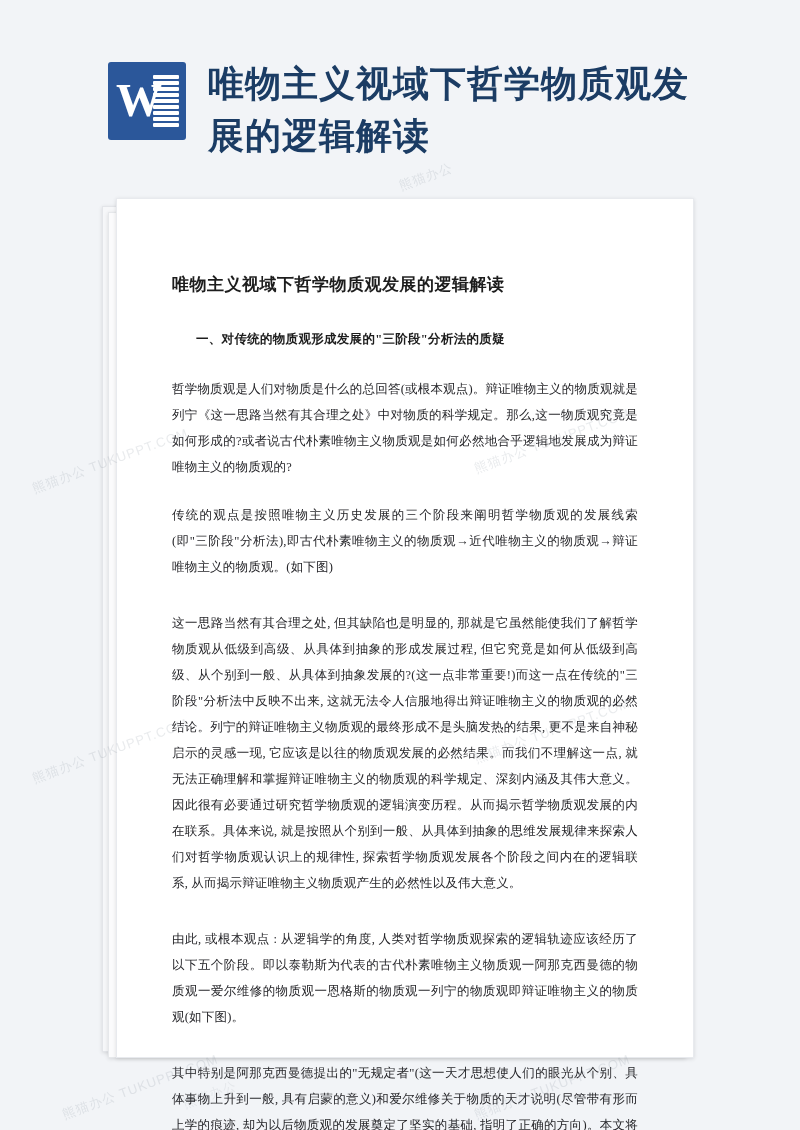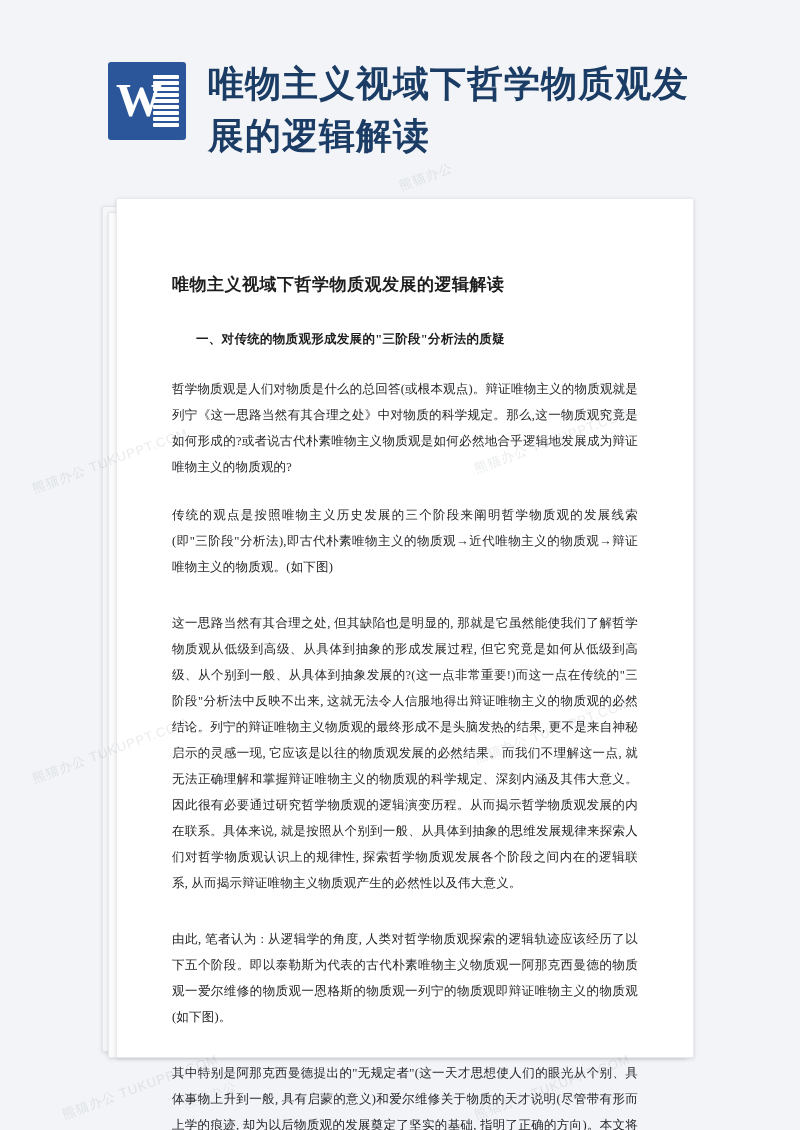--- a/index.html
+++ b/index.html
@@ -179,21 +179,21 @@
   <div class="sheet sheet-back2"></div>
   <div class="sheet sheet-back1"></div>
   <div class="sheet sheet-front"></div>
 
   <div class="page">
     <h1>唯物主义视域下哲学物质观发展的逻辑解读</h1>
     <h2>一、对传统的物质观形成发展的"三阶段"分析法的质疑</h2>
     <p>哲学物质观是人们对物质是什么的总回答(或根本观点)。辩证唯物主义的物质观就是列宁《这一思路当然有其合理之处》中对物质的科学规定。那么,这一物质观究竟是如何形成的?或者说古代朴素唯物主义物质观是如何必然地合乎逻辑地发展成为辩证唯物主义的物质观的?</p>
     <p class="gap-big">传统的观点是按照唯物主义历史发展的三个阶段来阐明哲学物质观的发展线索(即"三阶段"分析法),即古代朴素唯物主义的物质观→近代唯物主义的物质观→辩证唯物主义的物质观。(如下图)</p>
     <p class="gap-big">这一思路当然有其合理之处, 但其缺陷也是明显的, 那就是它虽然能使我们了解哲学物质观从低级到高级、从具体到抽象的形成发展过程, 但它究竟是如何从低级到高级、从个别到一般、从具体到抽象发展的?(这一点非常重要!)而这一点在传统的"三阶段"分析法中反映不出来, 这就无法令人信服地得出辩证唯物主义的物质观的必然结论。列宁的辩证唯物主义物质观的最终形成不是头脑发热的结果, 更不是来自神秘启示的灵感一现, 它应该是以往的物质观发展的必然结果。而我们不理解这一点, 就无法正确理解和掌握辩证唯物主义的物质观的科学规定、深刻内涵及其伟大意义。因此很有必要通过研究哲学物质观的逻辑演变历程。从而揭示哲学物质观发展的内在联系。具体来说, 就是按照从个别到一般、从具体到抽象的思维发展规律来探索人们对哲学物质观认识上的规律性, 探索哲学物质观发展各个阶段之间内在的逻辑联系, 从而揭示辩证唯物主义物质观产生的必然性以及伟大意义。</p>
-    <p class="gap-big">由此, 笔者认为 : 从逻辑学的角度, 人类对哲学物质观探索的逻辑轨迹应该经历了以下五个阶段。即以泰勒斯为代表的古代朴素唯物主义物质观一阿那克西曼德的物质观一爱尔维修的物质观一恩格斯的物质观一列宁的物质观即辩证唯物主义的物质观(如下图)。</p>
+    <p class="gap-big">由此, 或根本观点 : 从逻辑学的角度, 人类对哲学物质观探索的逻辑轨迹应该经历了以下五个阶段。即以泰勒斯为代表的古代朴素唯物主义物质观一阿那克西曼德的物质观一爱尔维修的物质观一恩格斯的物质观一列宁的物质观即辩证唯物主义的物质观(如下图)。</p>
     <p>其中特别是阿那克西曼德提出的"无规定者"(这一天才思想使人们的眼光从个别、具体事物上升到一般, 具有启蒙的意义)和爱尔维修关于物质的天才说明(尽管带有形而上学的痕迹, 却为以后物质观的发展奠定了坚实的基础, 指明了正确的方向)。本文将重点介绍这两个阶段。</p>
   </div>
 </div>
 
 <div class="wm a">熊猫办公</div>
 <div class="wm b">熊猫办公 TUKUPPT.COM</div>
 <div class="wm c">熊猫办公 TUKUPPT.COM</div>
 <div class="wm d">熊猫办公 TUKUPPT.COM</div>
 <div class="wm e">熊猫办公 TUKUPPT.COM</div>
 <div class="wm f">熊猫办公 TUKUPPT.COM</div>

